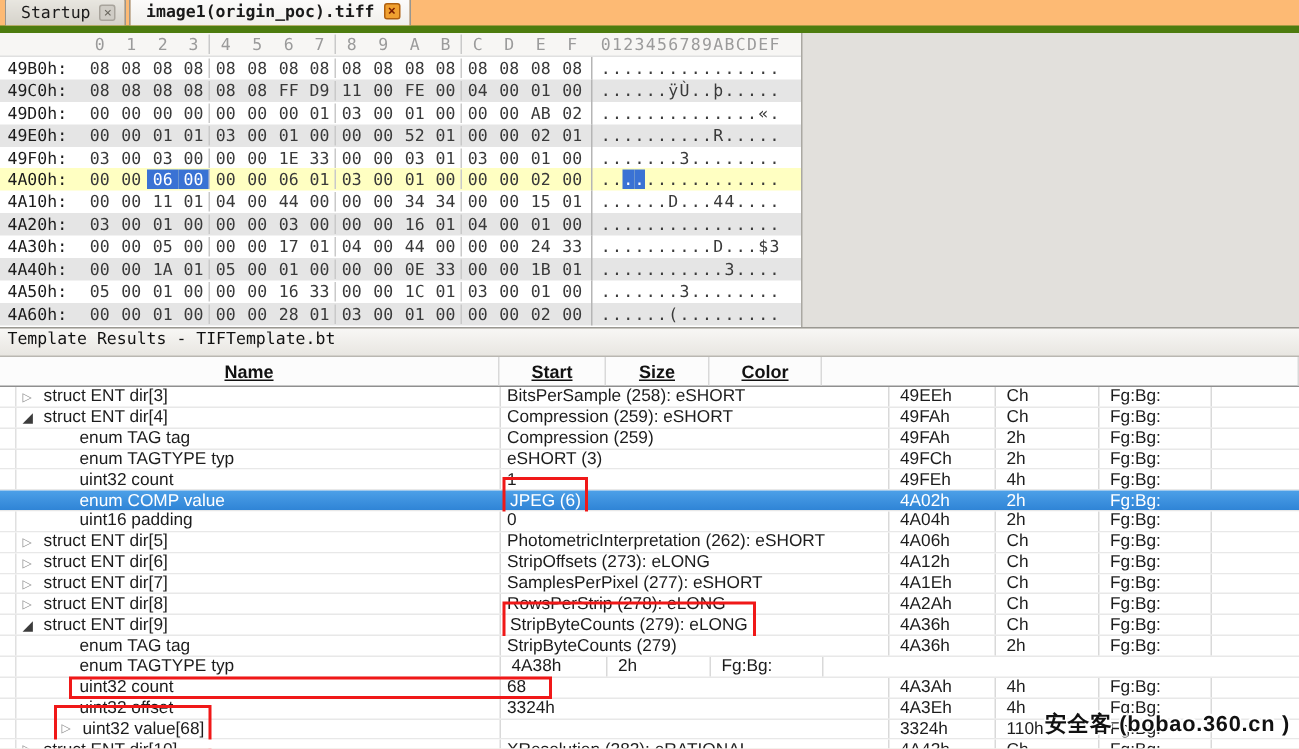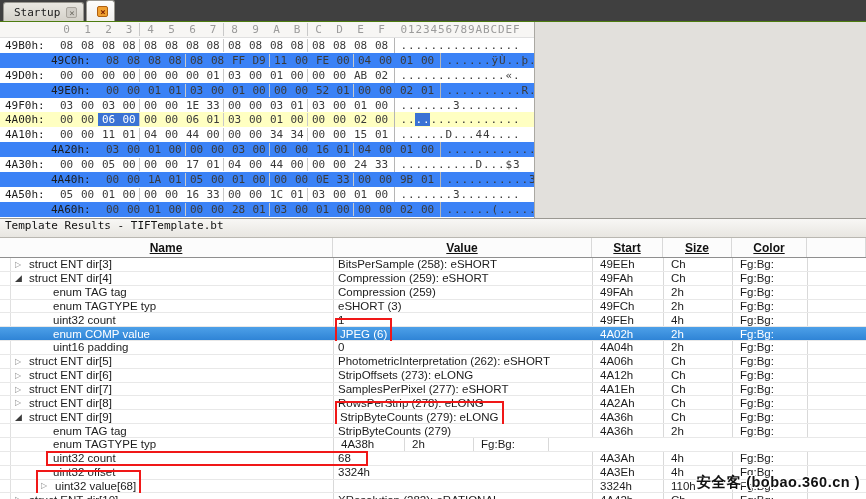--- a/index.html
+++ b/index.html
@@ -1,21 +1,21 @@
 <!DOCTYPE html>
 <html><head>
 <meta charset="utf-8">
 <style>
   * { margin:0; padding:0; box-sizing:border-box; }
   html,body { width:866px; height:499px; overflow:hidden; }
   body { font-family:"Liberation Sans", sans-serif; background:#ece9e2; position:relative; }
 
   
-  .tabbar { height:22px; background:#404040; display:flex; align-items:flex-end;
-            padding-left:3px; border-bottom:1px solid #4d7c0f; }
+  .tabbar { height:22px; background:#fdba74; display:flex; align-items:flex-end;
+            padding-left:3px; border-bottom:5px solid #4d7c0f; }
   .tab { height:19px; display:flex; align-items:center; gap:6px; padding:0 6px 0 10px;
          border:1px solid #98968f; border-bottom:none; border-radius:3px 3px 0 0;
          background:linear-gradient(#e9e7e1,#d5d2ca); font-family:"DejaVu Sans Mono",monospace;
          font-size:11px; color:#1a1a1a; margin-right:2px; cursor:default; }
   .tab.active { height:21px; background:linear-gradient(#fdfdfc,#f1efec); font-weight:bold; }
   .tclose { width:11px; height:11px; font-size:9px; line-height:10px; text-align:center;
             border:1px solid #a8a49c; background:#cfccc5; color:#6a675f; border-radius:2px; }
   .tclose.orange { background:#f0a030; border-color:#b06010; color:#7a1d00; }
 
   
@@ -26,21 +26,21 @@
   .hexheader { height:16px; background:#f7f6f4; color:#9b9b9b; border-bottom:1px solid #e0e0e0; }
   .addr { width:56px; padding-left:5px; color:#1c1c1c; font-size:11px; letter-spacing:0; }
   .hexheader .addr { color:#9b9b9b; }
   .byte { width:21px; text-align:center; font-size:11px; color:#3a3a3a; }
   .gsep { border-right:1px solid #c9c9c9; }
   .hexheader .byte { color:#9b9b9b; }
   .asep { width:6px; align-self:stretch; border-left:1px solid #b5b5b5; margin-left:2px; }
   .hexheader .asep { border-left:1px solid transparent; }
   .ach { width:7.5px; text-align:center; font-size:11px; color:#3a3a3a; }
   .hexheader .ach { color:#9b9b9b; }
-  .hexrow.alt { background:#3b82f6;padding-left:46px; }
+  .hexrow.alt { background:#e5e5e5; }
   .hexrow.hl { background:#ffffc2; }
   .bsel { background:#3a72d4; color:#ffffff !important; }
 
   
   .tpl-titlebar { height:20px; background:linear-gradient(#f8f7f5,#e8e6e1);
                   border-top:1px solid #9a9892; border-bottom:1px solid #b9b7b1;
                   font-family:"DejaVu Sans Mono",monospace; font-size:11px; color:#111;
                   display:flex; align-items:flex-start; padding-left:5px; }
   .tpl-header { height:20px; display:flex; background:#fcfcfc; border-bottom:1px solid #8f8f8f;
                 font-size:12px; font-weight:bold; color:#111;text-decoration:underline; }
@@ -84,20 +84,21 @@
 </style>
 </head>
 <body>
 
 <div class="tabbar">
   <div class="tab">
     <span>Startup</span>
     <span class="tclose">×</span>
   </div>
   <div class="tab active">
+    <span>image1(origin_poc).tiff</span>
     <span class="tclose orange">×</span>
   </div>
 </div>
 
 <div class="hexpanel">
   <div class="hexfiller"></div>
   <div class="hexheader" id="hex-header">
       <span class="addr"></span>
       <span class="byte">0</span>
       <span class="byte">1</span>
@@ -467,21 +468,21 @@
         <span class="byte">05</span>
         <span class="byte">00</span>
         <span class="byte">01</span>
         <span class="byte gsep">00</span>
         <span class="byte">00</span>
         <span class="byte">00</span>
         <span class="byte">0E</span>
         <span class="byte gsep">33</span>
         <span class="byte">00</span>
         <span class="byte">00</span>
-        <span class="byte">9B</span>
+        <span class="byte">1B</span>
         <span class="byte">01</span>
         <span class="asep"></span>
         <span class="ach">.</span>
         <span class="ach">.</span>
         <span class="ach">.</span>
         <span class="ach">.</span>
         <span class="ach">.</span>
         <span class="ach">.</span>
         <span class="ach">.</span>
         <span class="ach">.</span>
@@ -568,21 +569,20 @@
       </div>
     </div>
 </div>
 
 <div class="tpl-titlebar">
   <span>Template Results - TIFTemplate.bt</span>
 </div>
 
 <div class="tpl-header">
   <div class="hcell hw-name">Name</div>
-  <div class="hcell hw-value">Value</div>
   <div class="hcell hw-start">Start</div>
   <div class="hcell hw-size">Size</div>
   <div class="hcell hw-color">Color</div>
   <div class="hcell hw-fill"></div>
 </div>
 
 <div id="tpl-rows">
     <div class="trow">
       <div class="cell c-name ind1">
         <span class="arrow collapsed">▷</span>

